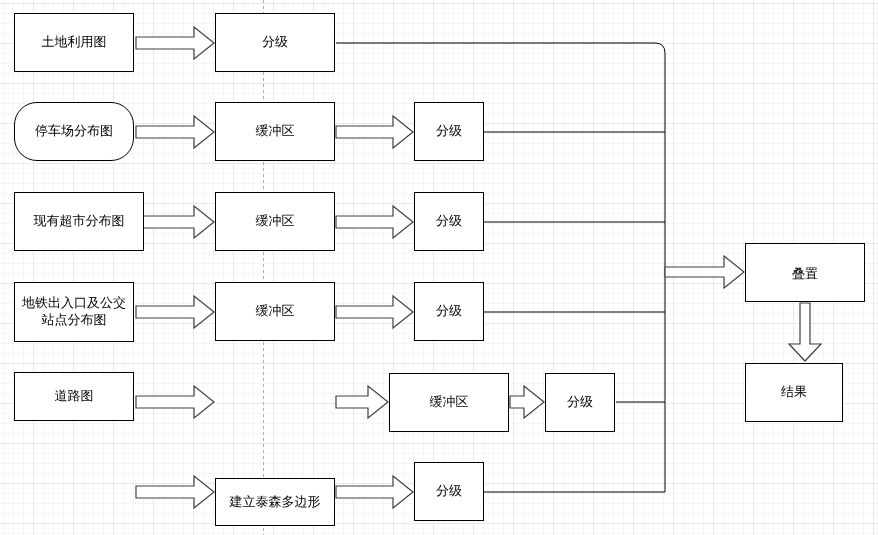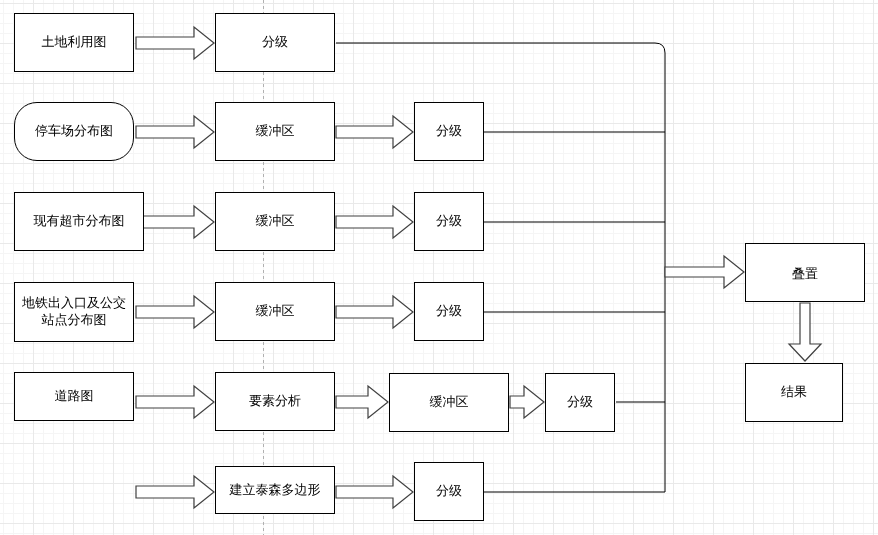--- a/index.html
+++ b/index.html
@@ -97,24 +97,21 @@
   </div>
   <div class="node" style="left:215px; top:102px; width:120px; height:59px;">
     <span>缓冲区</span>
   </div>
   <div class="node" style="left:215px; top:192px; width:120px; height:59px;">
     <span>缓冲区</span>
   </div>
   <div class="node" style="left:215px; top:282px; width:120px; height:59px;">
     <span>缓冲区</span>
   </div>
-  <div class="node" style="left:215px; top:372px; width:120px; height:59px;">
-    <span>要素分析</span>
-  </div>
-  <div class="node" style="left:215px; top:466px; width:120px; height:48px;">
+  <div class="node" style="left:215px; top:478px; width:120px; height:48px;">
     <span>建立泰森多边形</span>
   </div>
 
   <div class="node" style="left:414px; top:102px; width:70px; height:59px;">
     <span>分级</span>
   </div>
   <div class="node" style="left:414px; top:192px; width:70px; height:59px;">
     <span>分级</span>
   </div>
   <div class="node" style="left:414px; top:282px; width:70px; height:59px;">

